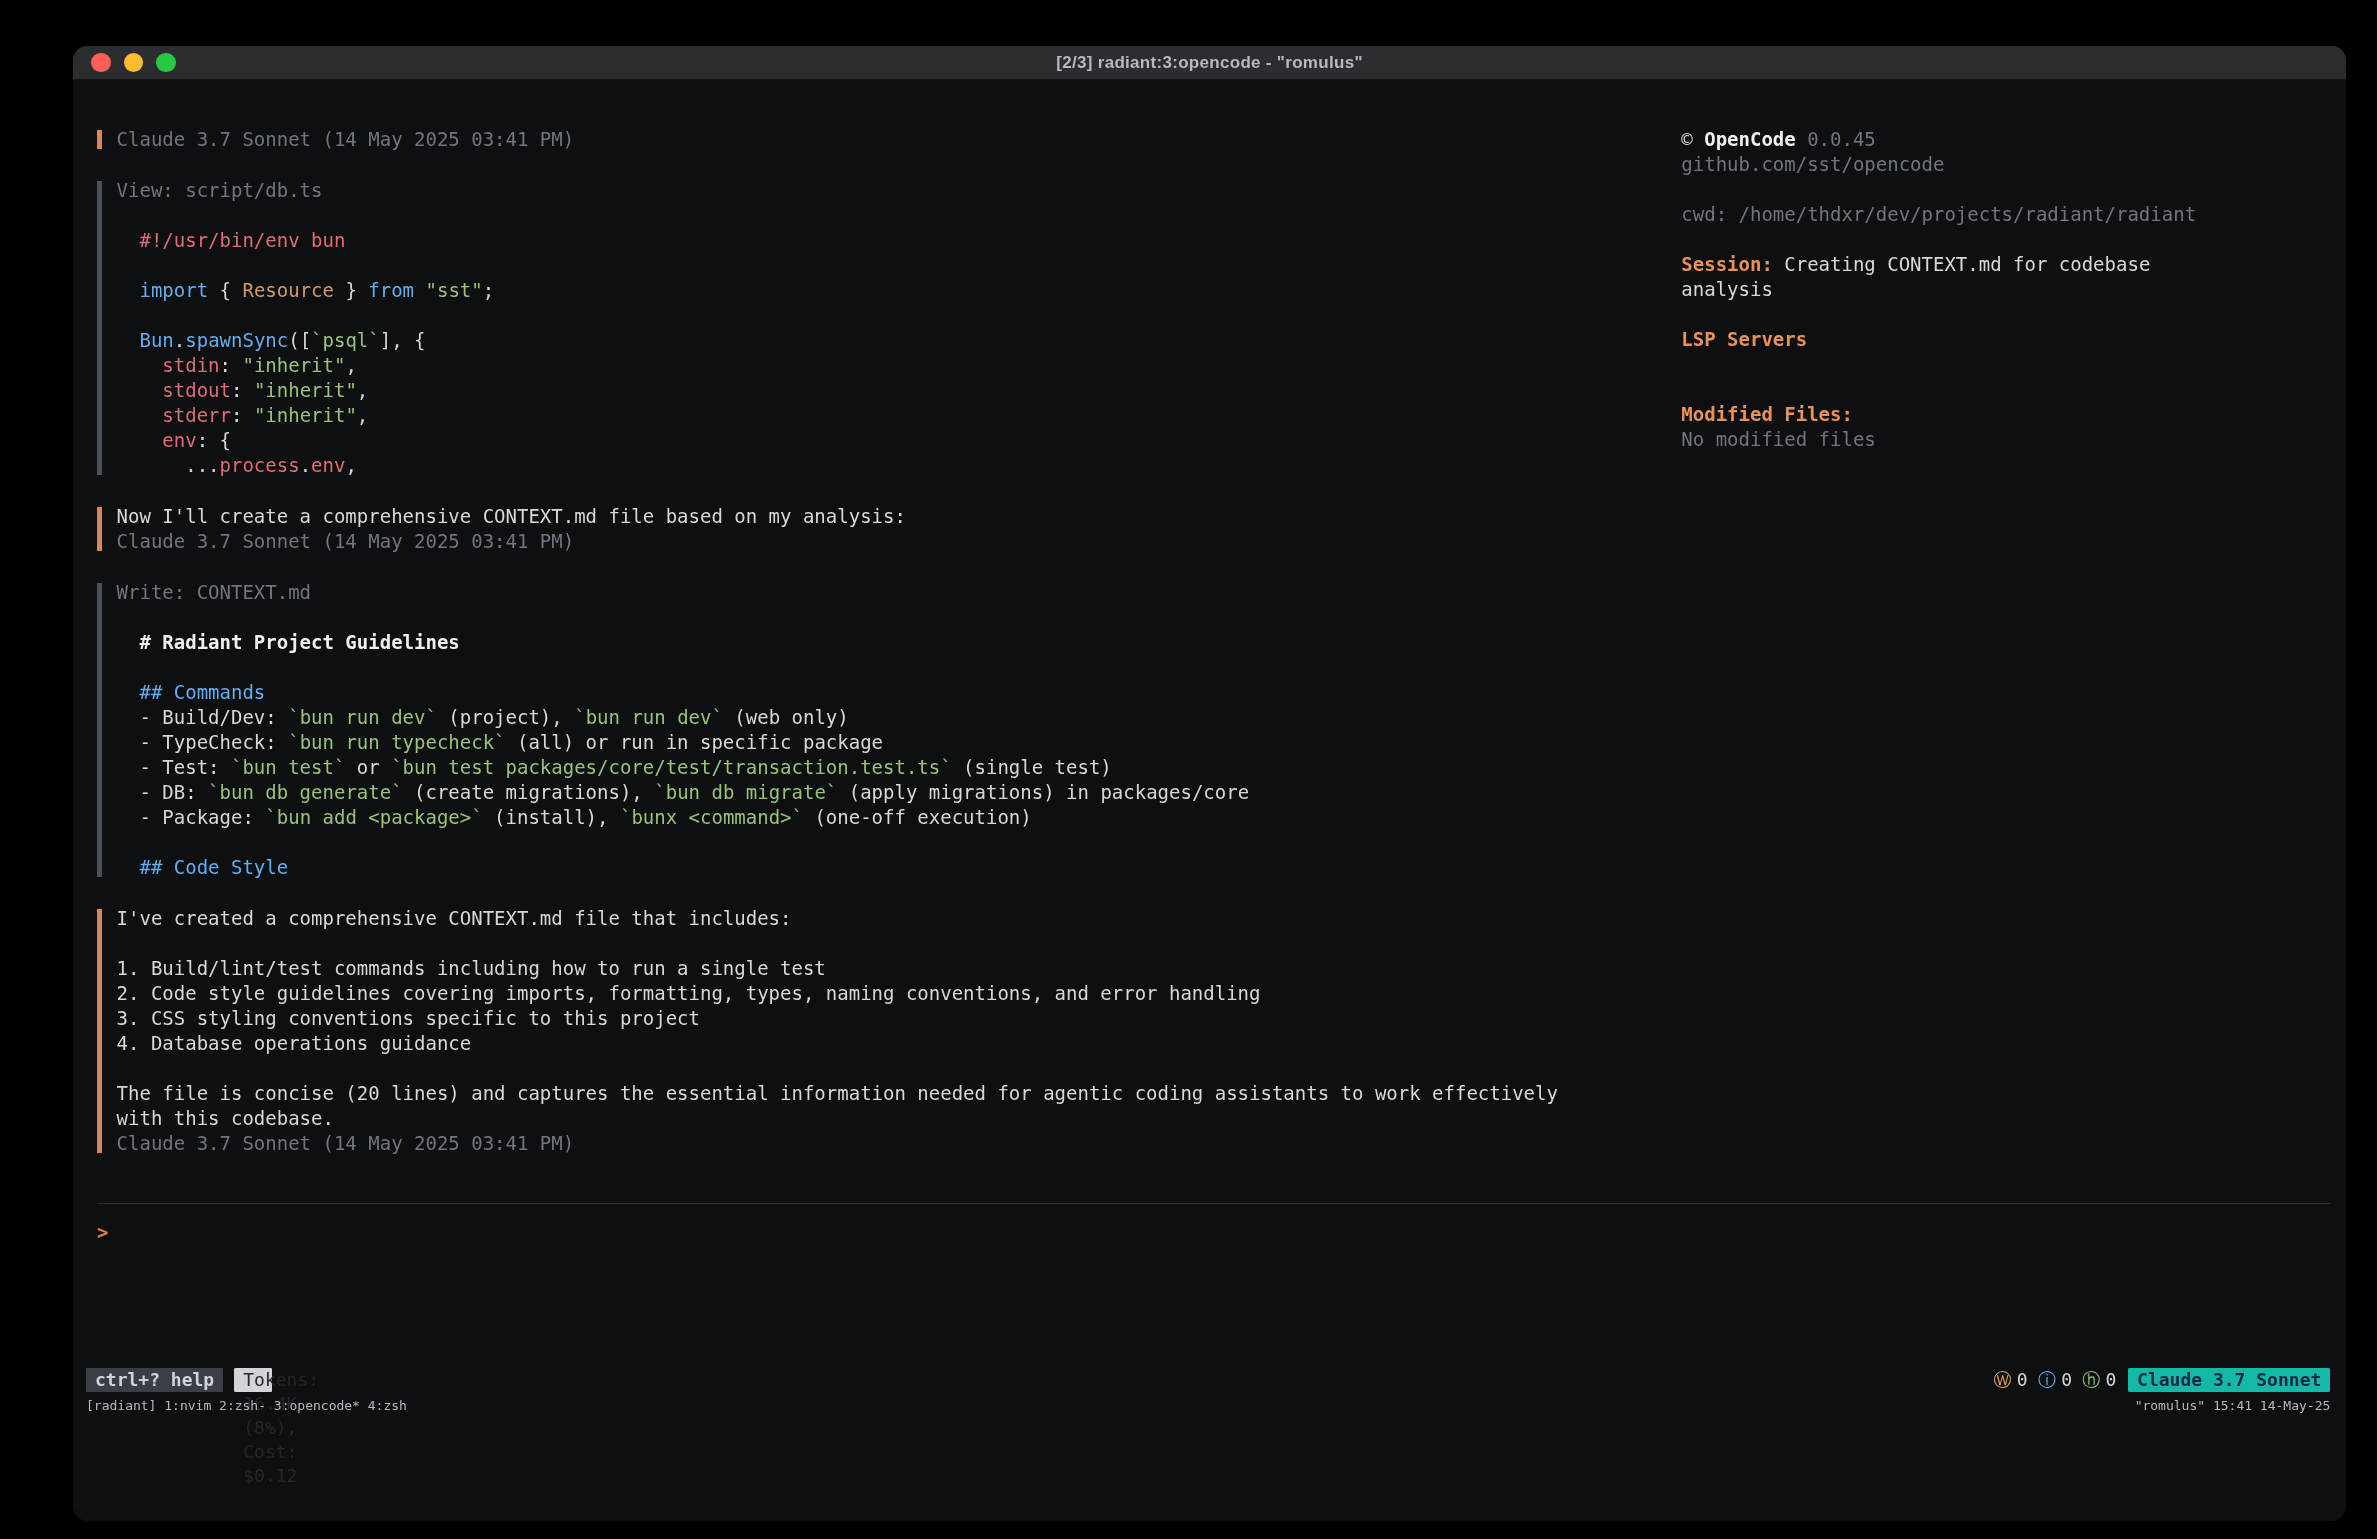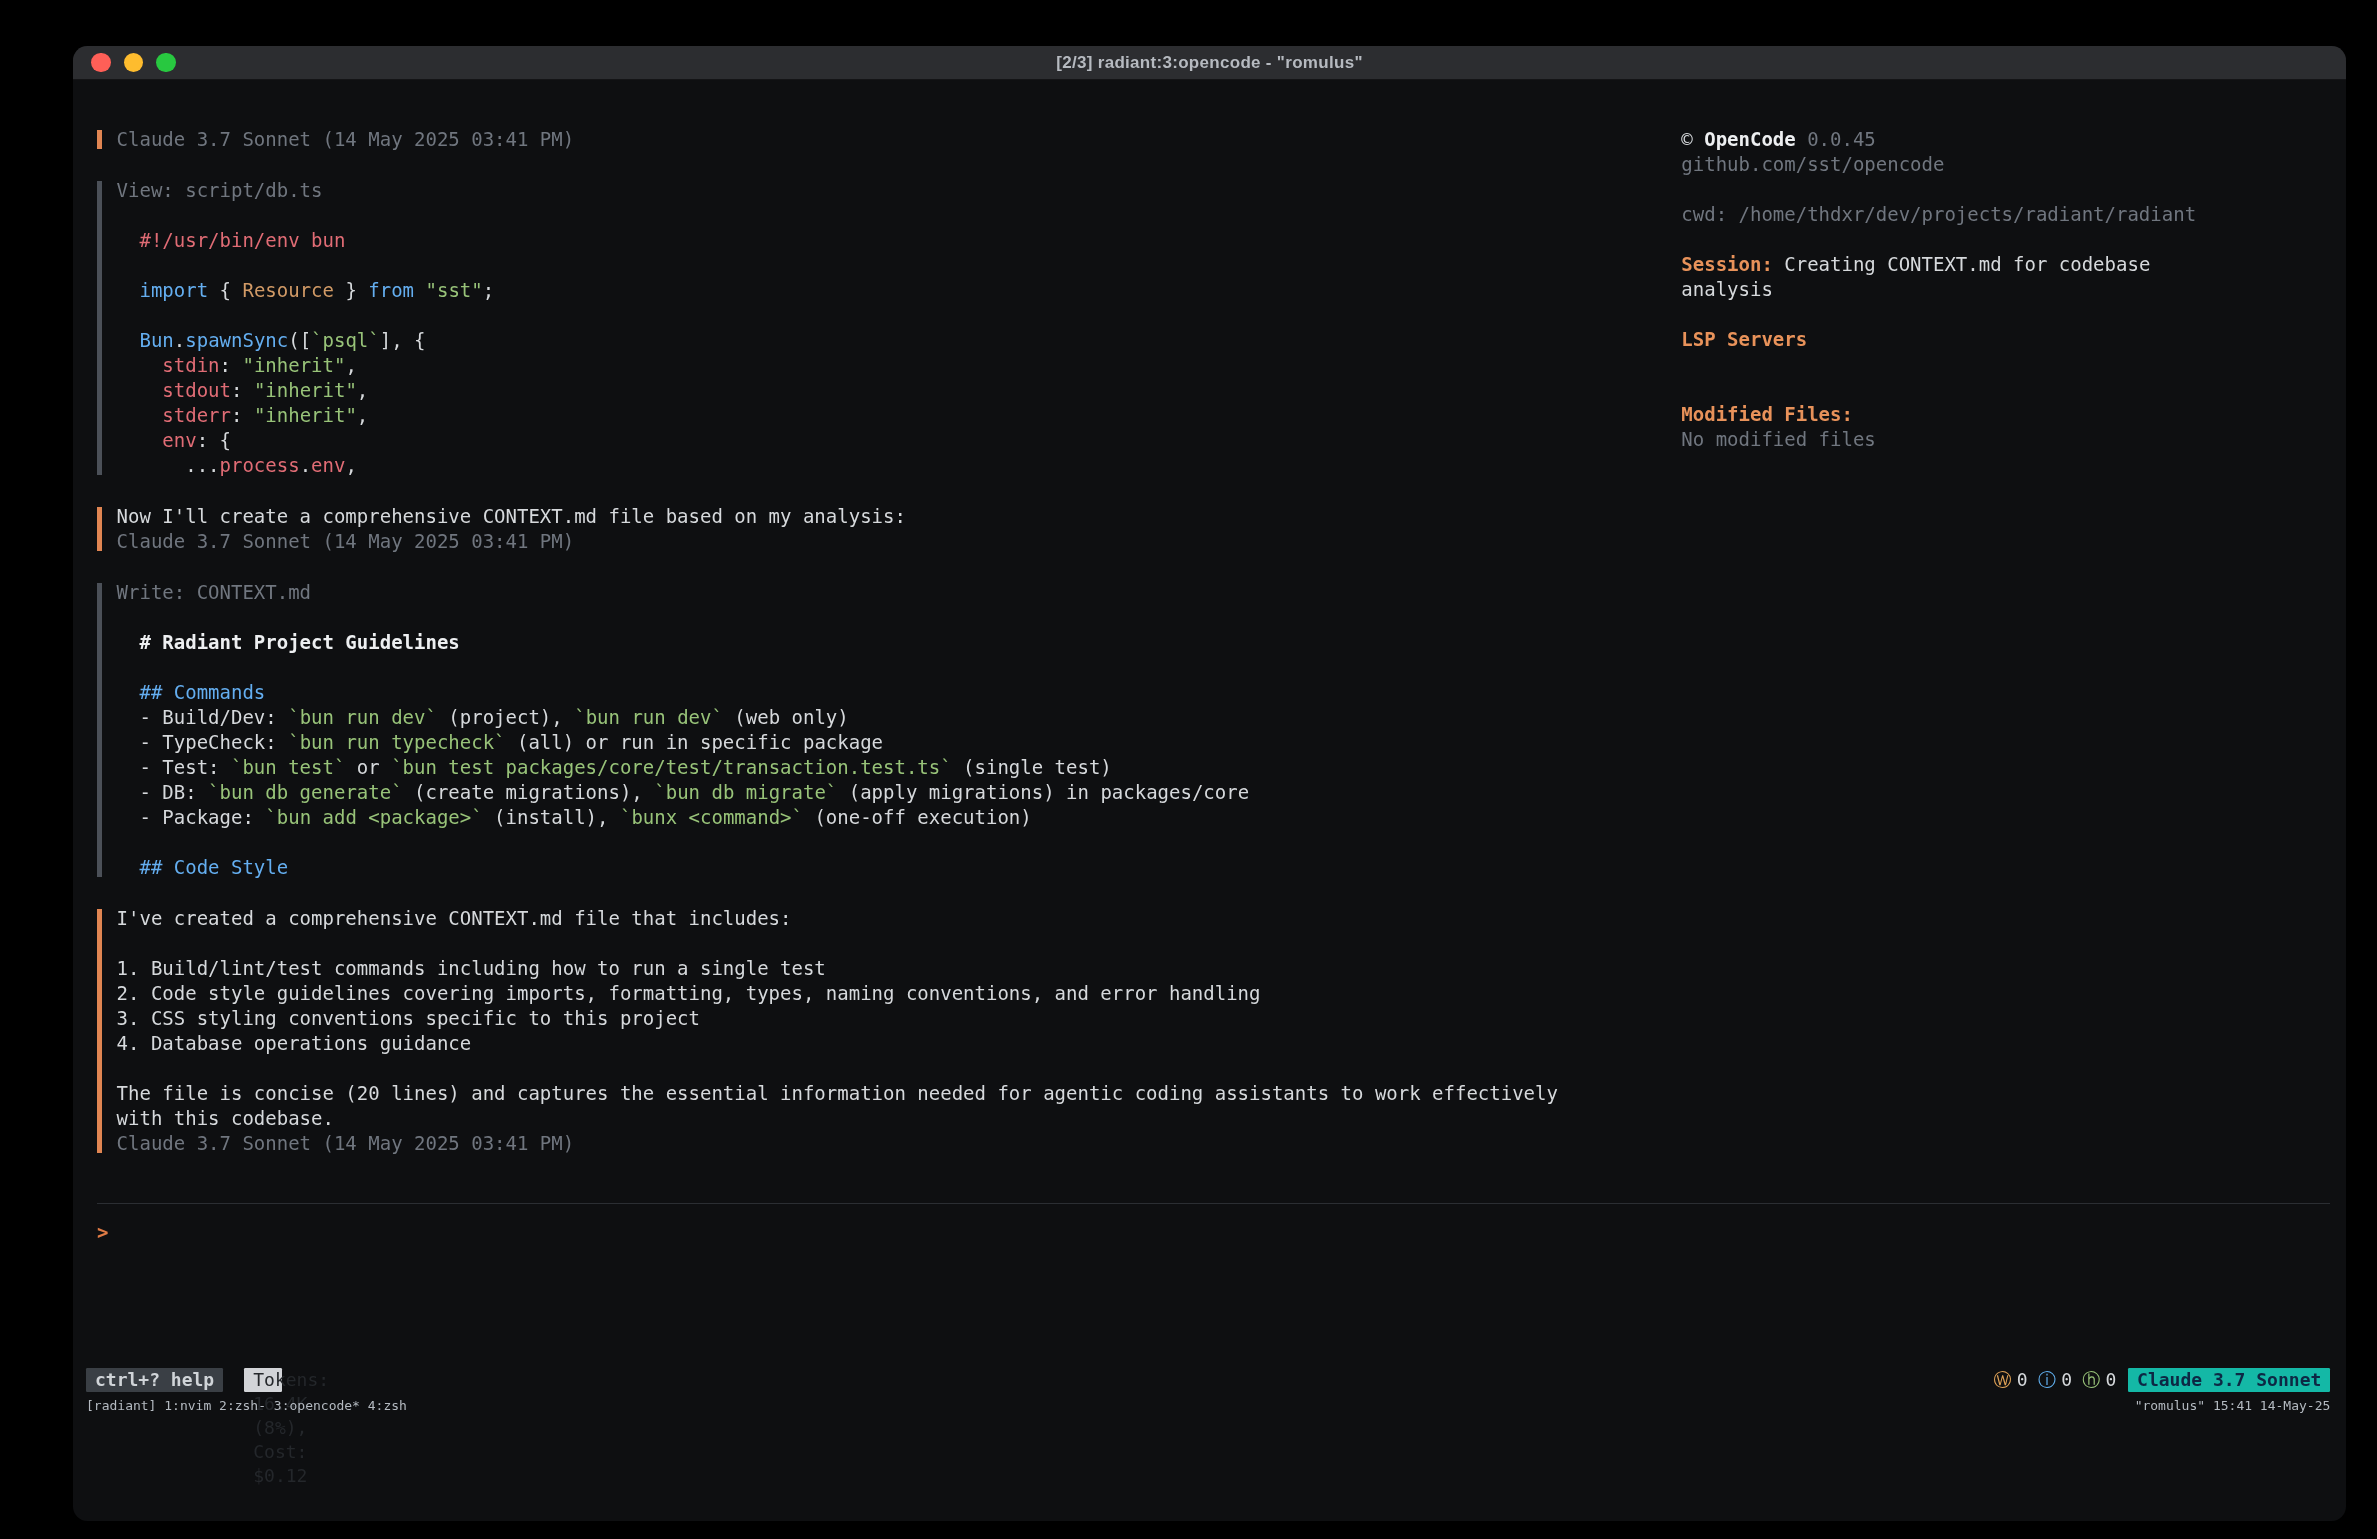--- a/index.html
+++ b/index.html
@@ -98,21 +98,21 @@
   .statusbar {
     flex: none;
     height: 24px;
     display: flex;
     align-items: center;
     justify-content: space-between;
     padding: 0 15.7px 0 13px;
     font-size: 18px;
     line-height: 24px;
   }
-  .sb-left { display: flex; gap: 21px; }
+  .sb-left { display: flex; gap: 11px; }
   .sb-right { display: flex; align-items: center; gap: 11.7px; }
   .badge { display: inline-block; height: 24px; line-height: 24px; padding: 0 9px; border-radius: 1.3px; }
   .badge.dark  { background: #3a3f45; color: #d0d4d8; font-weight: 700; }
   .badge.light { background: #d2d4d8; color: #24272b; }
   .badge.model { background: #14b8a6; color: #0d2844; font-weight: 700; }
   .diags { display: inline-flex; align-items: center; gap: 10.4px; }
   .diag { display: inline-flex; align-items: center; gap: 5.2px; }
   .diag-count { color: #d6d9dc; }
 
   

